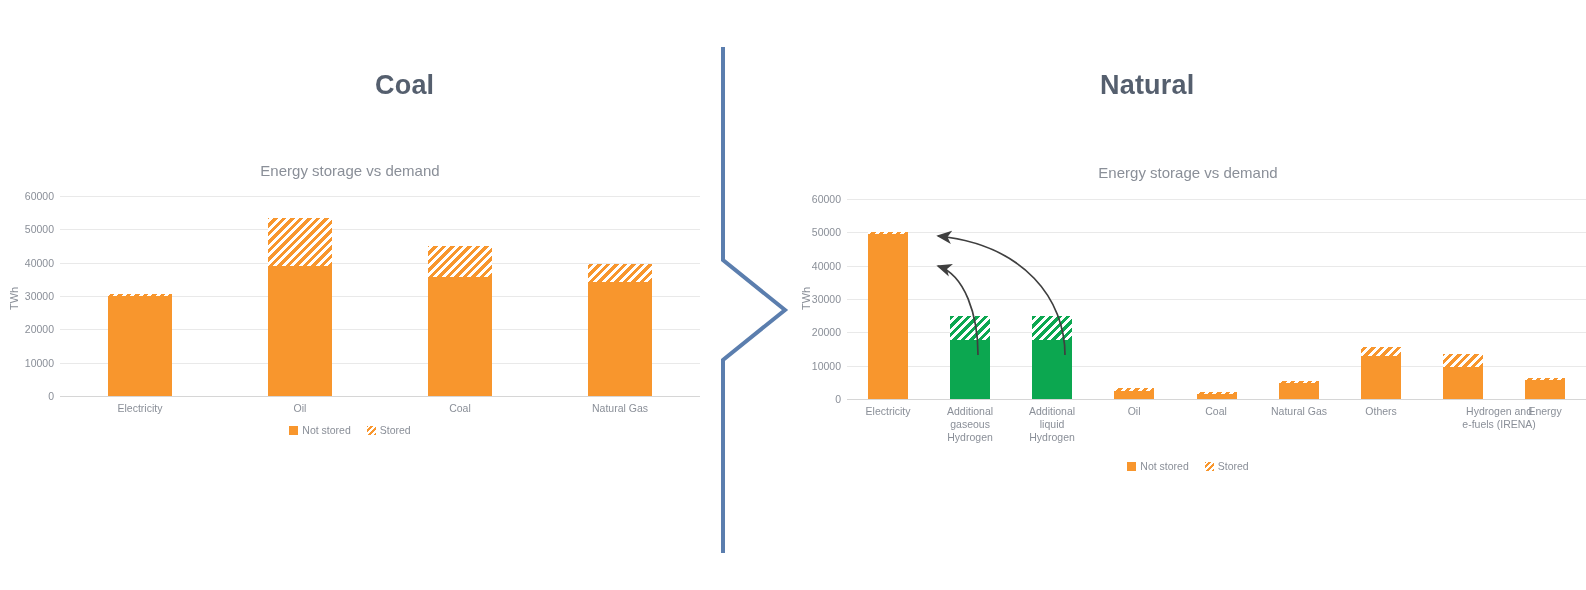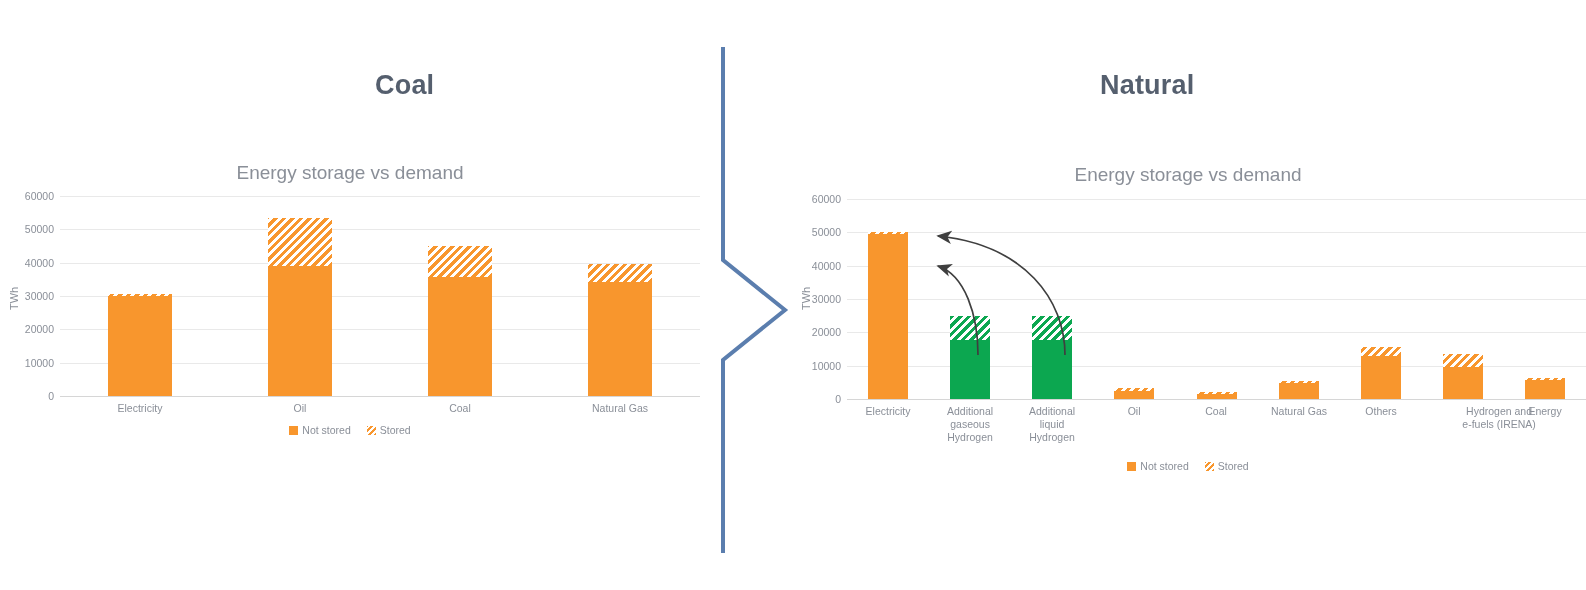--- a/index.html
+++ b/index.html
@@ -23,21 +23,21 @@
   #heading-today    { left: 375px; top: 70px; }
   #heading-tomorrow { left: 1100px; top: 70px; }
 
   
   #divider { position: absolute; left: 680px; top: 45px; width: 120px; height: 510px; }
 
   
   .chart { position: absolute; }
   .chart-title {
     position: absolute;
-    font-size: 19px;
+    font-size: 15px;
     color: #8a8f98;
     white-space: nowrap;
     text-align: center;
   }
   .axis-label-y {
     position: absolute;
     font-size: 11px;
     color: #8a8f98;
     transform: rotate(-90deg);
     transform-origin: left top;

